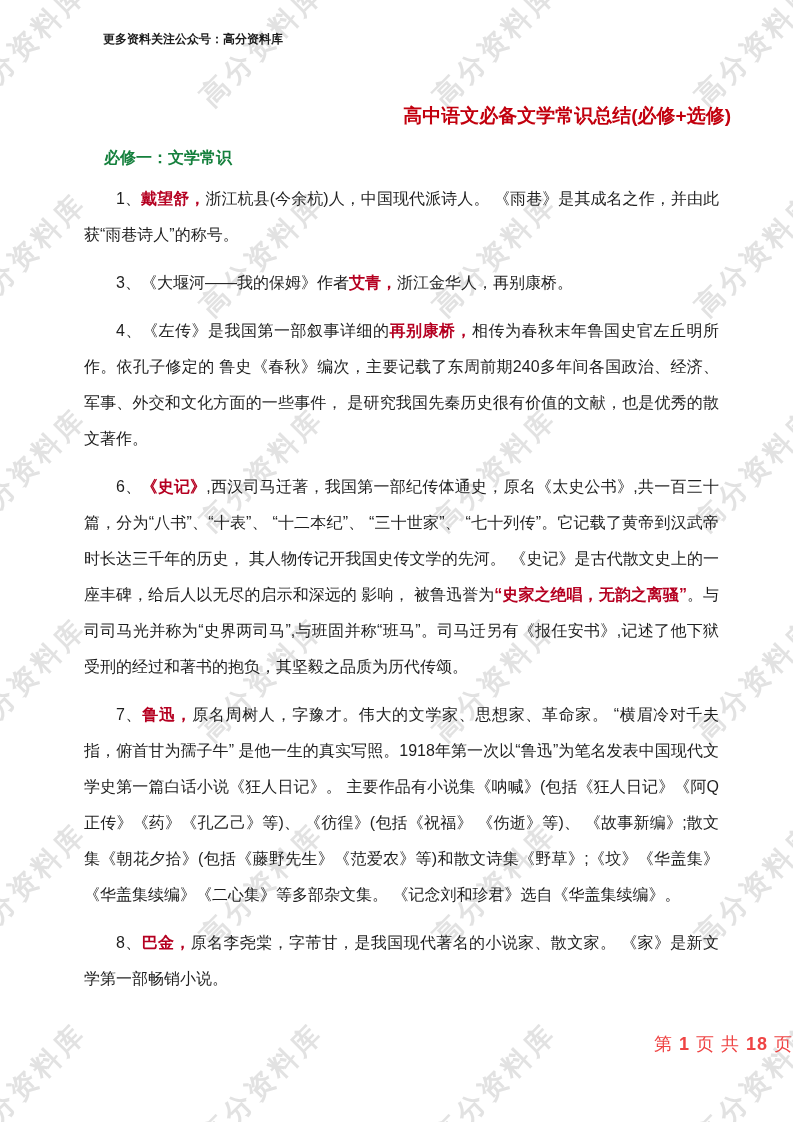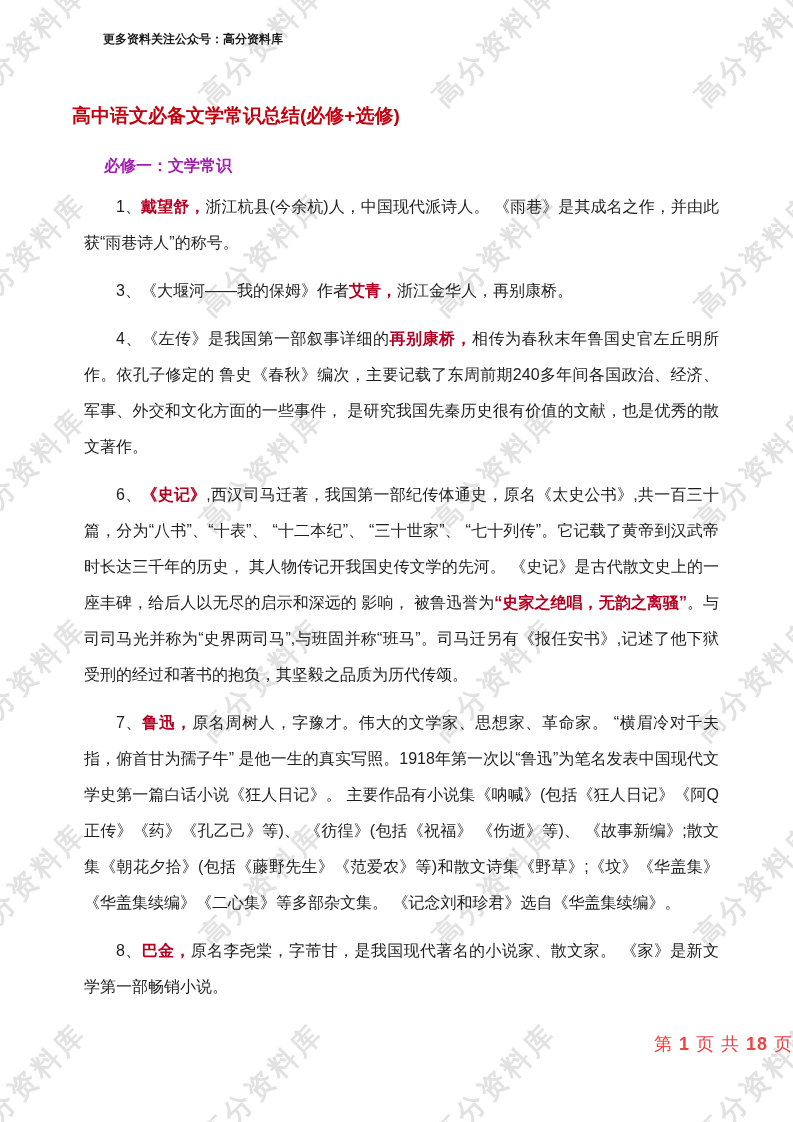--- a/index.html
+++ b/index.html
@@ -37,33 +37,33 @@
   }
   .promo {
     margin-left: 31px;
     font-size: 12px;
     font-weight: 700;
     line-height: 22px;
     color: #1b1b1b;
   }
   .doc-title {
     margin-top: 52px;
-    text-align: left;
+    text-align: right;
     font-size: 19px;
     font-weight: 700;
     color: var(--red-title, #c00000);
     line-height: 27px;
   }
   .section-heading {
-    margin-top: 26px;
+    margin-top: 18px;
     padding-left: 32px;
     font-size: 16px;
     font-weight: 700;
     line-height: 22px;
-    color: #a21caf;
+    color: #15803d;
   }
   .paragraph-list { margin-top: 4px; }
   .para {
     margin: 12px;
     font-size: 16px;
     line-height: 36px;
     text-indent: 2em;
     text-align: justify;
     color: #1e1e1e;
   }

